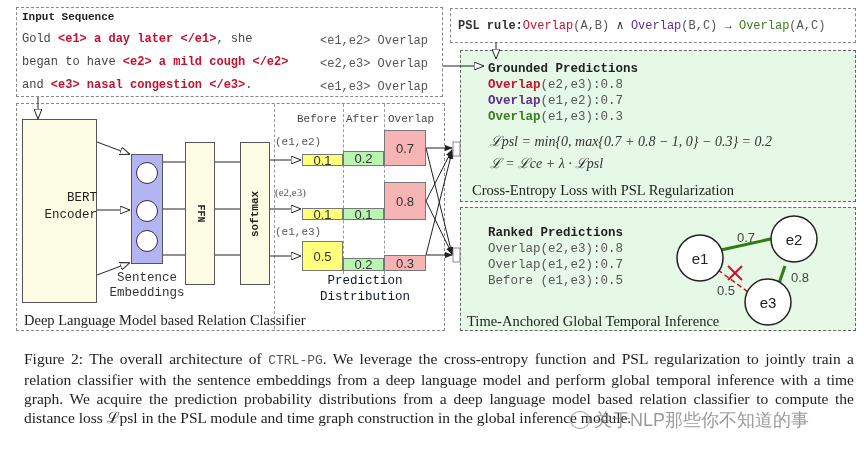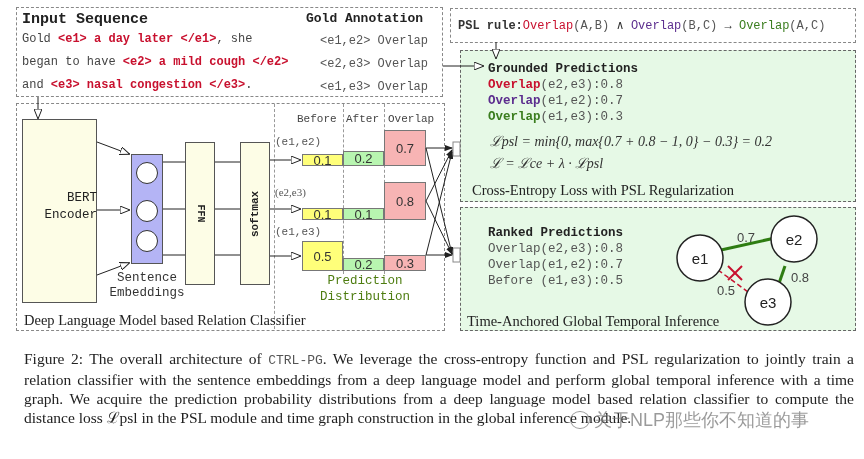--- a/index.html
+++ b/index.html
@@ -22,22 +22,21 @@
   .pink { background:#f7b4b4; }
   .caption { font-family:"Liberation Serif",serif; font-size:15.5px; line-height:19px; color:#222; }
   svg text { font-family:"Liberation Sans",sans-serif; }
 </style>
 </head>
 <body>
 
 <div id="canvas">
 
   <div class="abs dash" style="left:16px;top:7px;width:425px;height:88px;"></div>
-  <div class="abs mono t bold" style="left:22px;top:11px;font-size:15px;color:#222;text-align:right;">Input Sequence</div>
-  <div class="abs mono t bold" style="left:306px;top:11px;font-size:13px;color:#222;">Gold Annotation</div>
+  <div class="abs mono t bold" style="left:22px;top:11px;font-size:11px;color:#222;text-align:right;">Input Sequence</div>
 
   <div class="abs mono t" style="left:22px;top:32px;font-size:12px;color:#444;">
     <span>Gold </span><span class="red">&lt;e1&gt; a day later &lt;/e1&gt;</span><span>, she</span>
   </div>
   <div class="abs mono t" style="left:22px;top:55px;font-size:12px;color:#444;font-family:Liberation Mono, monospace;">
     <span>began to have </span><span class="red">&lt;e2&gt; a mild cough &lt;/e2&gt;</span><span></span>
   </div>
   <div class="abs mono t" style="left:22px;top:78px;font-size:12px;color:#444;">
     <span>and </span><span class="red">&lt;e3&gt; nasal congestion &lt;/e3&gt;</span><span>.</span>
   </div>
@@ -108,21 +107,21 @@
   <div class="cell pink" style="left:384px;top:130px;width:42px;height:36px;line-height:35px;">0.7</div>
 
   <div class="cell yellow" style="left:302px;top:208px;width:41px;height:12px;line-height:11px;">0.1</div>
   <div class="cell lgreen" style="left:343px;top:208px;width:41px;height:12px;line-height:11px;">0.1</div>
   <div class="cell pink" style="left:384px;top:182px;width:42px;height:38px;line-height:37px;">0.8</div>
 
   <div class="cell yellow" style="left:302px;top:241px;width:41px;height:30px;line-height:29px;">0.5</div>
   <div class="cell lgreen" style="left:343px;top:258px;width:41px;height:13px;line-height:12px;">0.2</div>
   <div class="cell pink" style="left:384px;top:255px;width:42px;height:16px;line-height:15px;">0.3</div>
 
-  <div class="abs mono t" style="left:300px;top:273px;width:130px;text-align:center;font-size:12.5px;line-height:16px;color:#4d7c0f;">
+  <div class="abs mono t" style="left:300px;top:273px;width:130px;text-align:center;font-size:12.5px;line-height:16px;color:#0f172a;">
     <div>Prediction</div>
     <div>Distribution</div>
   </div>
 
   <div class="abs serif t" style="left:24px;top:312px;font-size:14.5px;color:#222;">Deep Language Model based Relation Classifier</div>
 
   <svg class="abs" style="left:0;top:0;" width="864" height="340">
     <defs>
       <marker id="tri" markerWidth="10" markerHeight="8" refX="9" refY="4" orient="auto">
         <path d="M0,0 L10,4 L0,8 Z" fill="#fff" stroke="#222" stroke-width="1"></path>

